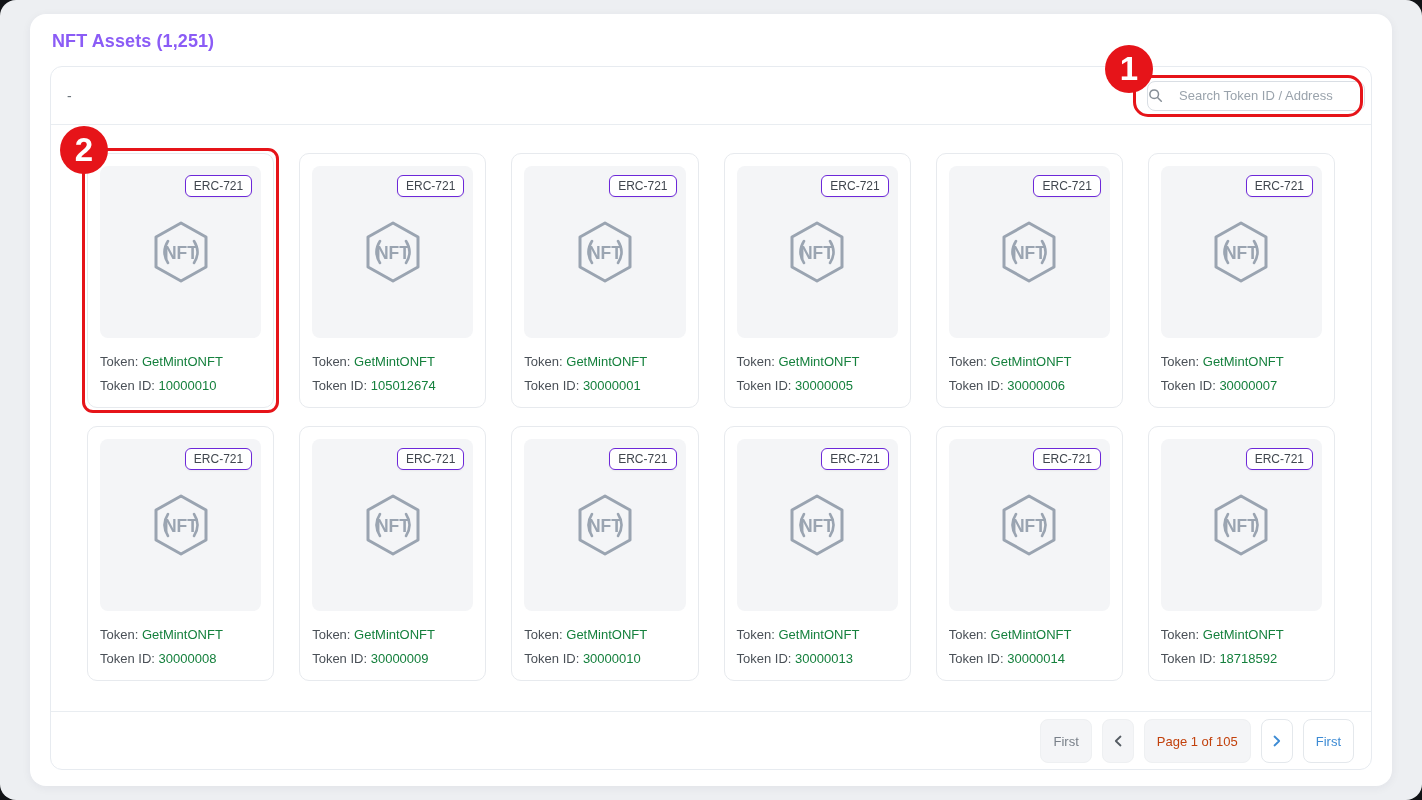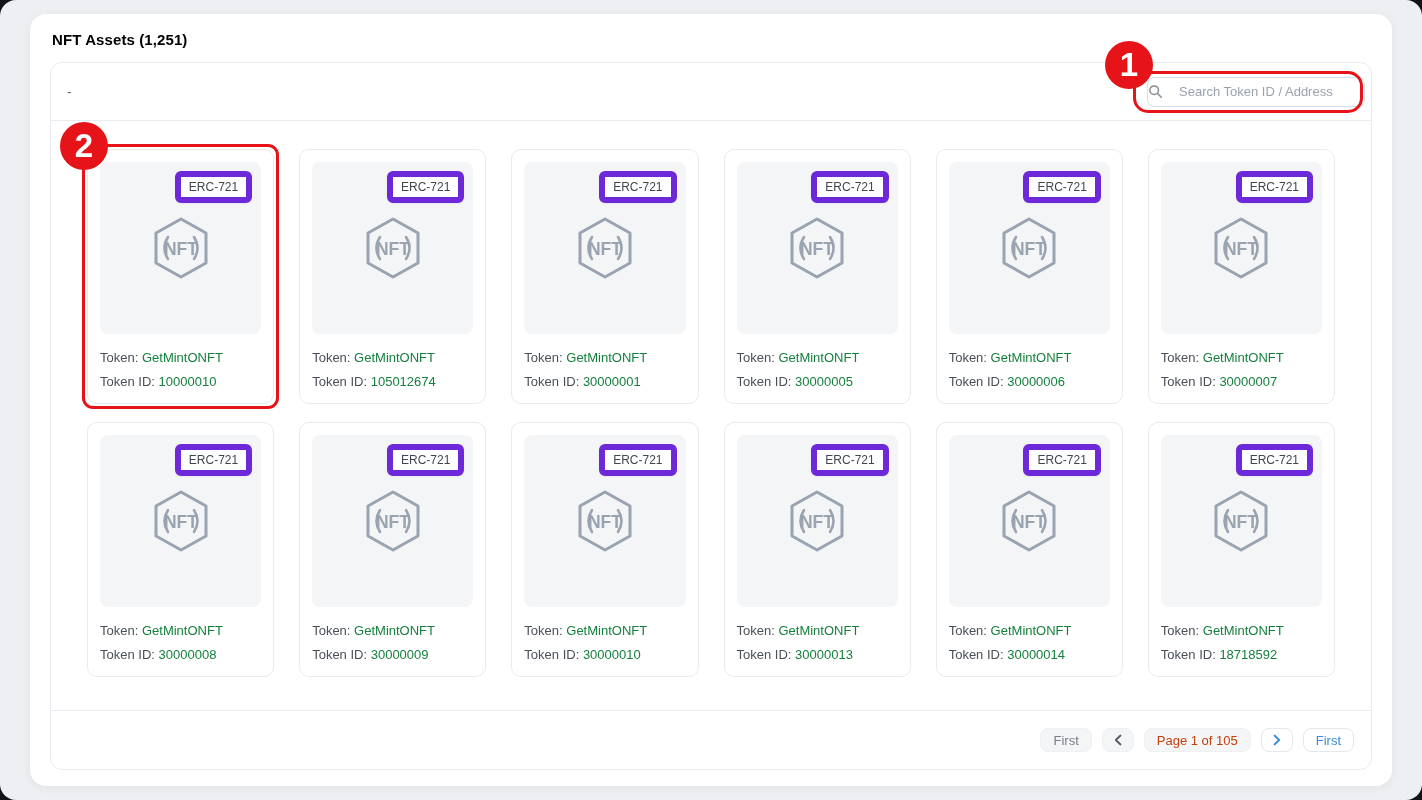--- a/index.html
+++ b/index.html
@@ -18,21 +18,21 @@
   }
   .panel {
     position: absolute; left: 30px; top: 14px; right: 30px; bottom: 14px;
     background: #ffffff;
     border-radius: 16px;
     box-shadow: 0 2px 10px rgba(30,40,60,.06);
     padding: 15px 20px 16px 20px;
     display: flex; flex-direction: column;
   }
   .page-title {
-    font-size: 15px; font-weight: 700; color: #000000;
+    font-size: 18px; font-weight: 700; color: #8b5cf6;
     letter-spacing: .1px;
     margin: 2px 0 14px 2px;
   }
   .card-container {
     flex: 1;
     border: 1px solid #e7ebf0;
     border-radius: 12px;
     background: #fff;
     display: flex; flex-direction: column;
     min-height: 0;
@@ -79,21 +79,21 @@
   }
   .img-area {
     position: relative;
     height: 172px;
     background: #f4f5f7;
     border-radius: 8px;
   }
   .badge {
     position: absolute; top: 9px; right: 9px;
     background: #fff;
-    border: 6px solid #6d28d9;
+    border: 1px solid #6d28d9;
     border-radius: 6px;
     padding: 3px 8px;
     font-size: 12px; color: #40464e;
     box-shadow: 0 1px 2px rgba(0,0,0,.05);
   }
   .nft-icon {
     position: absolute; left: 50%; top: 50%;
     transform: translate(-50%,-50%);
     width: 66px; height: 66px;
   }
@@ -102,21 +102,21 @@
   .link { color: #15803d; text-decoration: none; cursor: pointer; }
   
   .pagination {
     flex: 0 0 59px;
     border-top: 1px solid #e9edf1;
     display: flex; align-items: center; justify-content: flex-end;
     gap: 10px;
     padding-right: 17px;
   }
   .pg-btn {
-    height: 24px;
+    height: 44px;
     display: inline-flex; align-items: center; justify-content: center;
     border-radius: 8px;
     font-size: 13px;
     padding: 0 12px;
     cursor: pointer;
   }
   .pg-muted  { background: #f4f5f7; border: 1px solid #eef0f2; color: #798089; }
   .pg-status { background: #f4f5f7; border: 1px solid #eef0f2; color: #c2410c; }
   .pg-chev-muted { background: #f4f5f7; border: 1px solid #eef0f2; color: #555c63; padding: 0 11px; }
   .pg-active { background: #fff; border: 1px solid #e4e8ec; color: #3d8bd4; }

